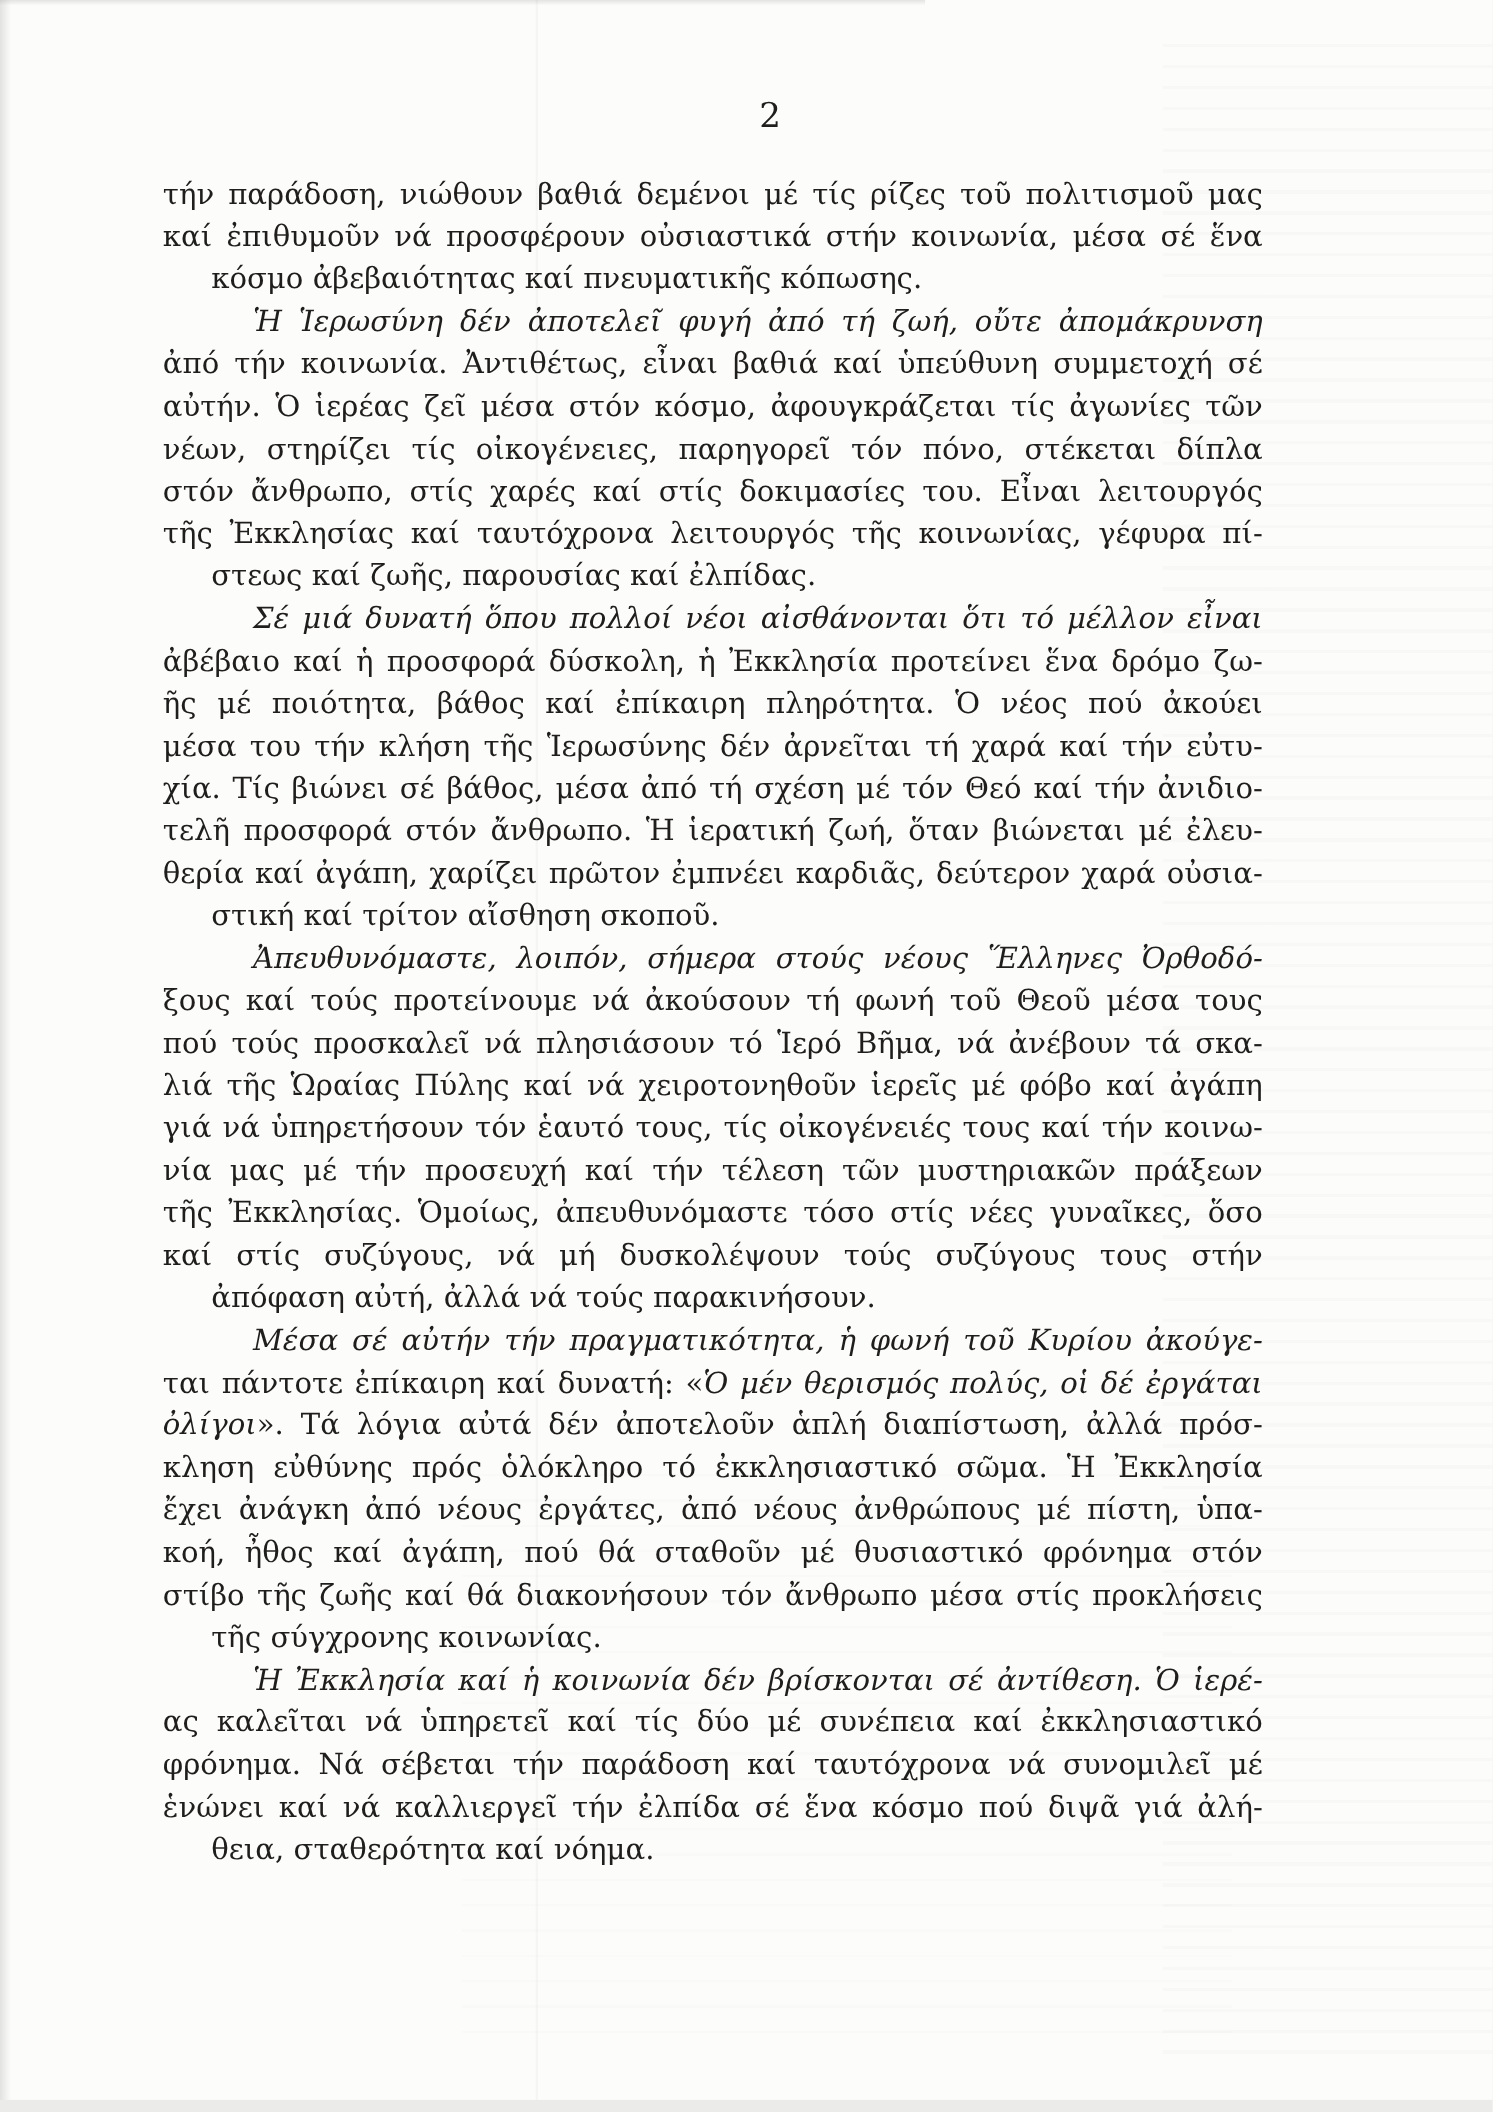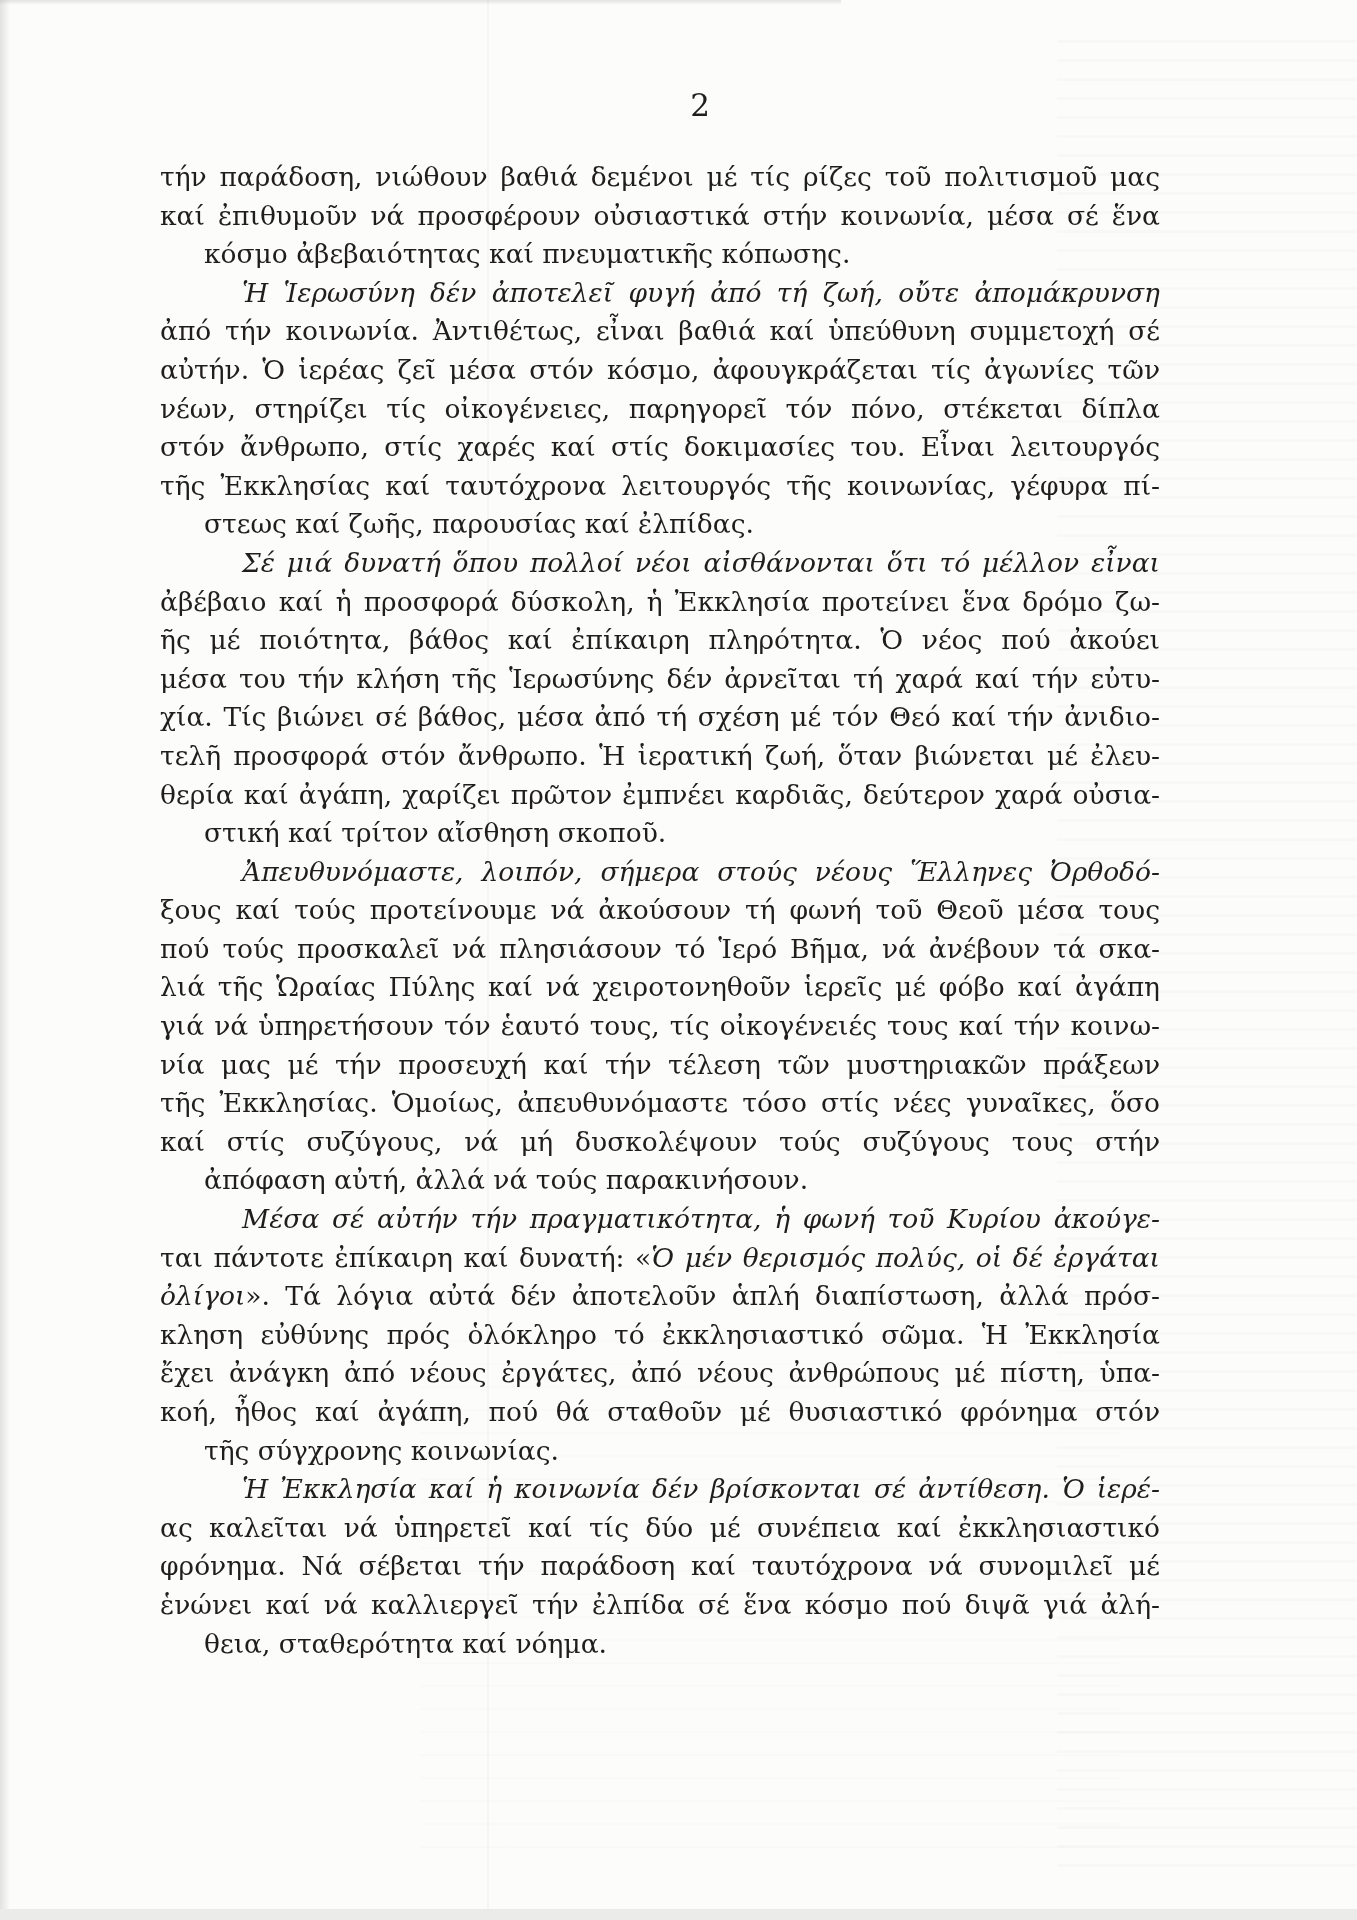--- a/index.html
+++ b/index.html
@@ -47,21 +47,21 @@
   }
   .page-number{
     position:absolute;
     top:88px;left:148px;width:1104px;
     text-align:center;
     font-size:31px;
     line-height:34px;
   }
   .text-block{
     position:absolute;
-    top:158px;left:160px;width:1000px;
+    top:158px;left:148px;width:1000px;
   }
   .line{
     height:38.6px;
     line-height:38.6px;
     font-size:26.5px;
     text-align:justify;
     -moz-text-align-last:justify;
     text-align-last:justify;
     white-space:normal;
   }
@@ -115,20 +115,21 @@
       <div class="line"><span>νία μας μέ τήν προσευχή καί τήν τέλεση τῶν μυστηριακῶν πράξεων</span></div>
       <div class="line"><span>τῆς Ἐκκλησίας. Ὁμοίως, ἀπευθυνόμαστε τόσο στίς νέες γυναῖκες, ὅσο</span></div>
       <div class="line"><span>καί στίς συζύγους, νά μή δυσκολέψουν τούς συζύγους τους στήν</span></div>
       <div class="line end"><span>ἀπόφαση αὐτή, ἀλλά νά τούς παρακινήσουν.</span></div>
       <div class="line indent"><span>Μέσα σέ αὐτήν τήν πραγματικότητα, ἡ φωνή τοῦ Κυρίου ἀκούγε-</span></div>
       <div class="line"><span>ται πάντοτε ἐπίκαιρη καί δυνατή: «</span><span class="it">Ὁ μέν θερισμός πολύς, οἱ δέ ἐργάται</span></div>
       <div class="line"><span class="it">ὀλίγοι</span><span>». Τά λόγια αὐτά δέν ἀποτελοῦν ἁπλή διαπίστωση, ἀλλά πρόσ-</span></div>
       <div class="line"><span>κληση εὐθύνης πρός ὁλόκληρο τό ἐκκλησιαστικό σῶμα. Ἡ Ἐκκλησία</span></div>
       <div class="line"><span>ἔχει ἀνάγκη ἀπό νέους ἐργάτες, ἀπό νέους ἀνθρώπους μέ πίστη, ὑπα-</span></div>
       <div class="line"><span>κοή, ἦθος καί ἀγάπη, πού θά σταθοῦν μέ θυσιαστικό φρόνημα στόν</span></div>
+      <div class="line"><span>στίβο τῆς ζωῆς καί θά διακονήσουν τόν ἄνθρωπο μέσα στίς προκλήσεις</span></div>
       <div class="line end"><span>τῆς σύγχρονης κοινωνίας.</span></div>
       <div class="line indent"><span>Ἡ Ἐκκλησία καί ἡ κοινωνία δέν βρίσκονται σέ ἀντίθεση. Ὁ ἱερέ-</span></div>
       <div class="line"><span>ας καλεῖται νά ὑπηρετεῖ καί τίς δύο μέ συνέπεια καί ἐκκλησιαστικό</span></div>
       <div class="line"><span>φρόνημα. Νά σέβεται τήν παράδοση καί ταυτόχρονα νά συνομιλεῖ μέ</span></div>
       <div class="line"><span>ἑνώνει καί νά καλλιεργεῖ τήν ἐλπίδα σέ ἕνα κόσμο πού διψᾶ γιά ἀλή-</span></div>
       <div class="line end"><span>θεια, σταθερότητα καί νόημα.</span></div>
     </div>
 
   <div class="edge-bottom"></div>
 </div>

